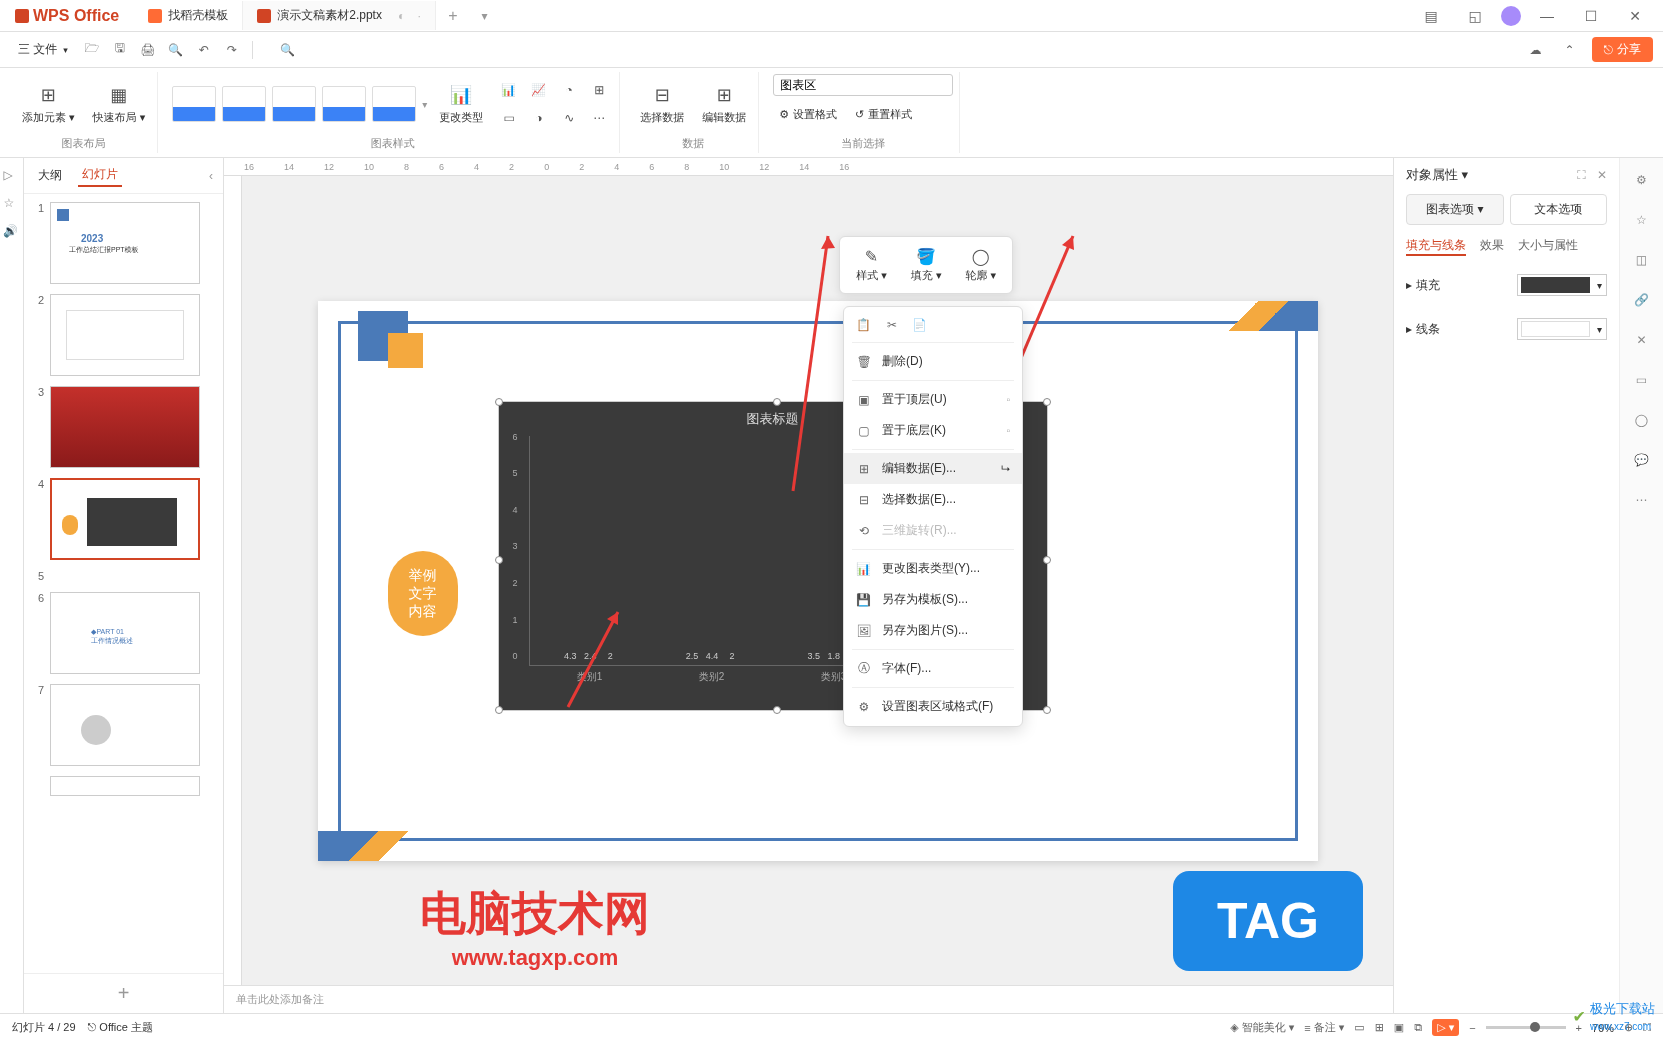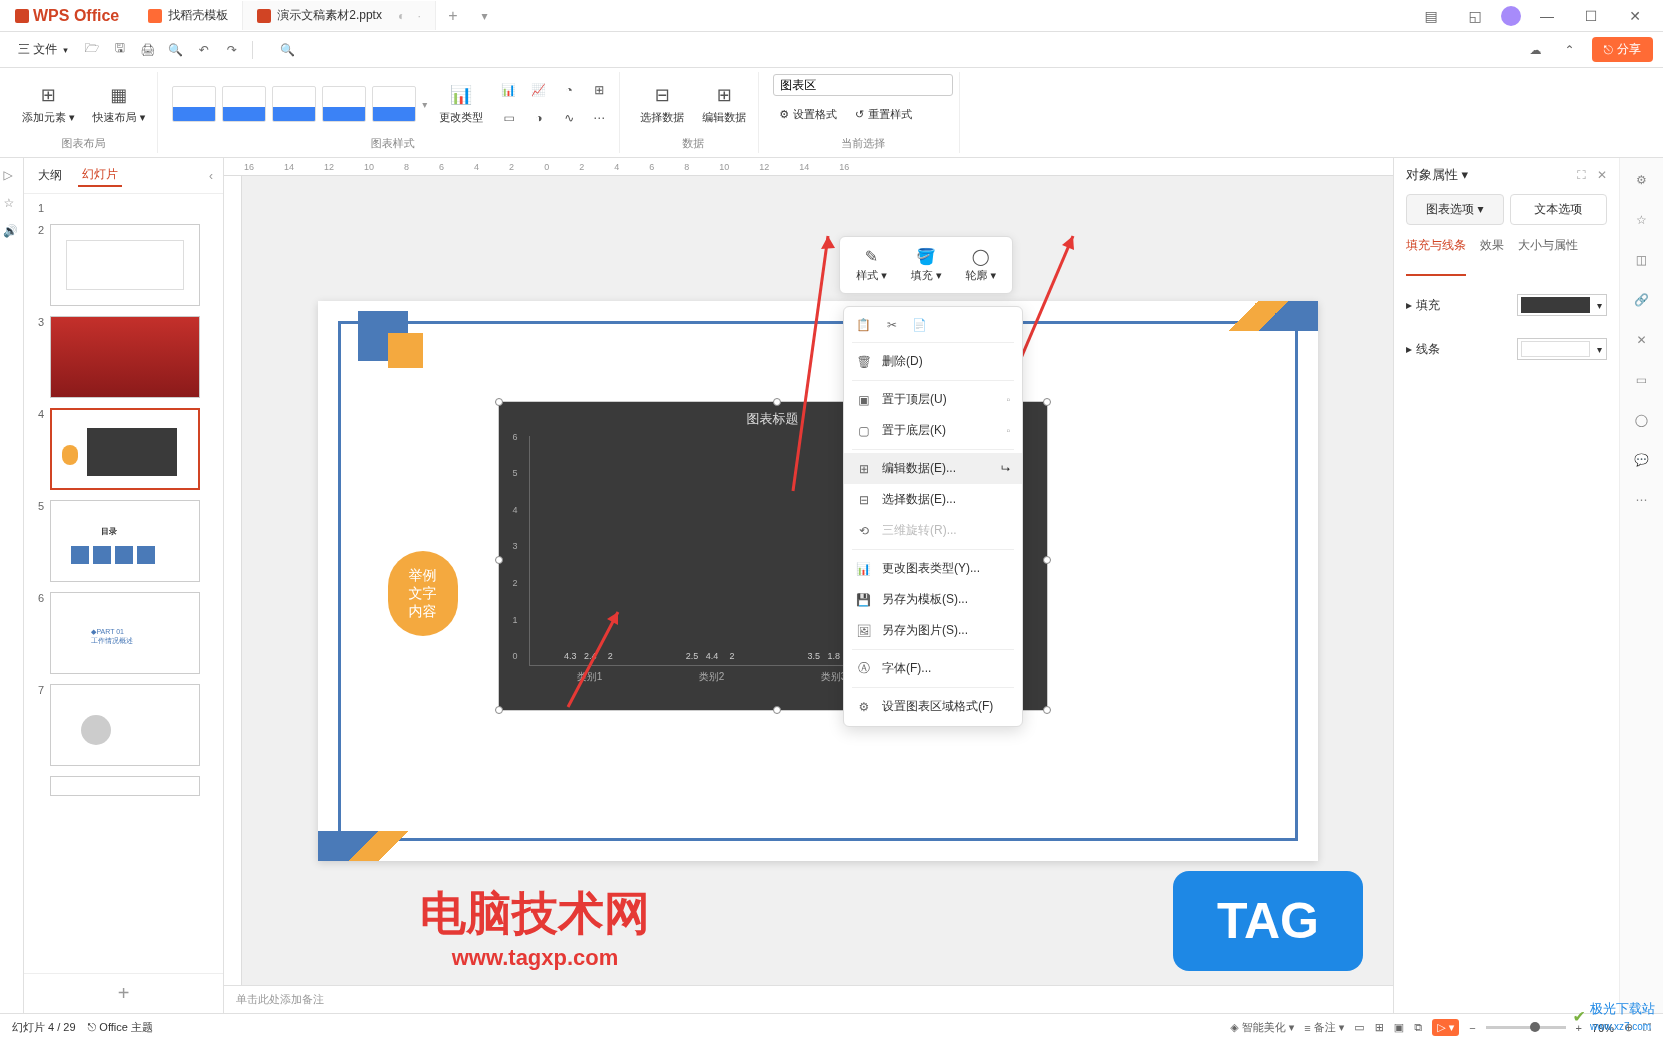--- a/index.html
+++ b/index.html
@@ -114,21 +114,21 @@
 
 
 .right-panel { width: 270px; background: #fff; border-left: 1px solid #e0e0e0; display: flex; }
 .prop-panel { flex: 1; padding: 8px 12px; }
 .prop-header { display: flex; align-items: center; justify-content: space-between; margin-bottom: 10px; }
 .prop-title { font-size: 13px; font-weight: 500; }
 .prop-tabs { display: flex; gap: 6px; margin-bottom: 12px; }
 .prop-tab { flex: 1; padding: 6px; text-align: center; border: 1px solid #ddd; border-radius: 4px; cursor: pointer; font-size: 12px; }
 .prop-tab.active { background: #f5f5f5; }
 .prop-subtabs { display: flex; gap: 14px; font-size: 12px; margin-bottom: 14px; }
-.prop-subtab { cursor: pointer; color: #666; padding-bottom: 20px; }
+.prop-subtab { cursor: pointer; color: #666; padding-bottom: 0; }
 .prop-subtab.active { color: #d14424; border-bottom: 2px solid #d14424; }
 .prop-section { margin-bottom: 14px; }
 .prop-row { display: flex; align-items: center; justify-content: space-between; padding: 4px 0; }
 .prop-label { font-size: 12px; display: flex; align-items: center; gap: 4px; }
 .color-swatch { width: 90px; height: 22px; border: 1px solid #ccc; display: flex; align-items: center; }
 .color-swatch-inner { flex: 1; height: 16px; margin: 0 3px; }
 .right-toolbar { width: 44px; background: #fafafa; border-left: 1px solid #eee; display: flex; flex-direction: column; align-items: center; padding-top: 10px; gap: 16px; }
 .right-tool { width: 24px; height: 24px; color: #888; cursor: pointer; display: flex; align-items: center; justify-content: center; }
 
 
@@ -274,49 +274,45 @@
 
   <div class="slide-panel">
     <div class="slide-panel-tabs">
       <div class="slide-panel-tab">大纲</div>
       <div class="slide-panel-tab active">幻灯片</div>
       <div class="slide-collapse">‹</div>
     </div>
     <div class="slide-list">
       <div class="slide-item">
           <div class="slide-num">1</div>
+          <div class="slide-thumb">
+            <div class="th-deco" style="top:6px;left:6px;width:12px;height:12px;background:#4a7ab8"></div>
+            <div class="th-deco" style="top:30px;left:30px;font-size:10px;color:#4a7ab8;font-weight:bold">2023</div>
+            <div class="th-deco" style="top:42px;left:18px;font-size:7px">工作总结汇报PPT模板</div>
+          </div>
         </div>
       <div class="slide-item">
           <div class="slide-num">2</div>
           <div class="slide-thumb">
             <div class="th-deco" style="inset:15px;border:1px solid #ddd"></div>
           </div>
         </div>
       <div class="slide-item">
           <div class="slide-num">3</div>
           <div class="slide-thumb" style="background:linear-gradient(#c4302b,#8b1a1a)"></div>
         </div>
       <div class="slide-item active">
           <div class="slide-num">4</div>
           <div class="slide-thumb">
             <div class="th-deco" style="left:35px;top:18px;width:90px;height:48px;background:#3a3a3a"></div>
             <div class="th-deco" style="left:10px;top:35px;width:16px;height:20px;background:#f4a93f;border-radius:8px"></div>
           </div>
         </div>
       <div class="slide-item">
           <div class="slide-num">5</div>
-          <div class="slide-thumb">
-            <div class="th-deco" style="top:25px;left:50px;font-size:8px;font-weight:bold">目录</div>
-            <div class="th-deco" style="top:45px;left:20px;display:flex;gap:4px">
-              <div style="width:18px;height:18px;background:#4a7ab8"></div>
-              <div style="width:18px;height:18px;background:#4a7ab8"></div>
-              <div style="width:18px;height:18px;background:#4a7ab8"></div>
-              <div style="width:18px;height:18px;background:#4a7ab8"></div>
-            </div>
-          </div>
         </div>
       <div class="slide-item">
           <div class="slide-num">6</div>
           <div class="slide-thumb">
             <div class="th-deco" style="top:35px;left:40px;font-size:7px;color:#4a7ab8">◆PART 01<br>工作情况概述</div>
           </div>
         </div>
       <div class="slide-item">
           <div class="slide-num">7</div>
           <div class="slide-thumb">

